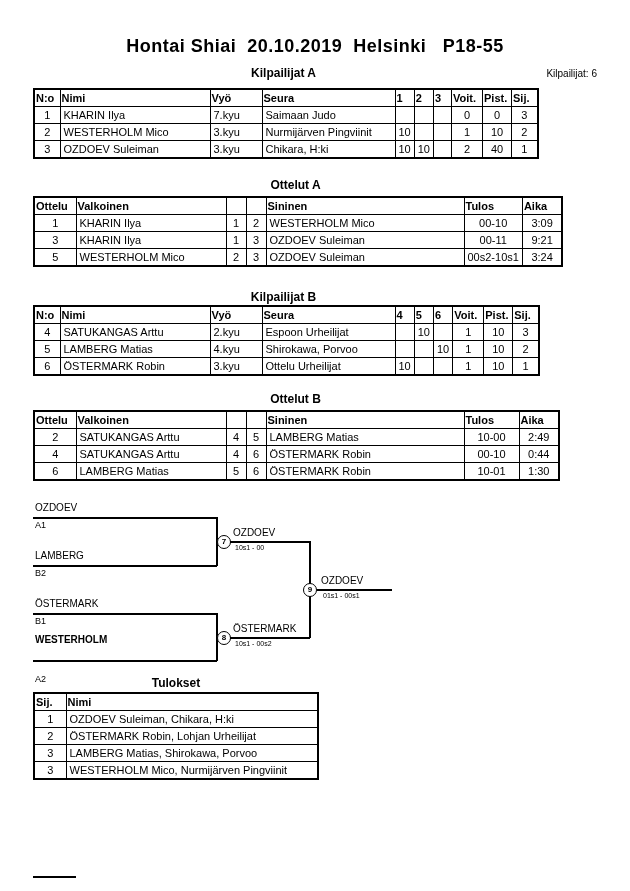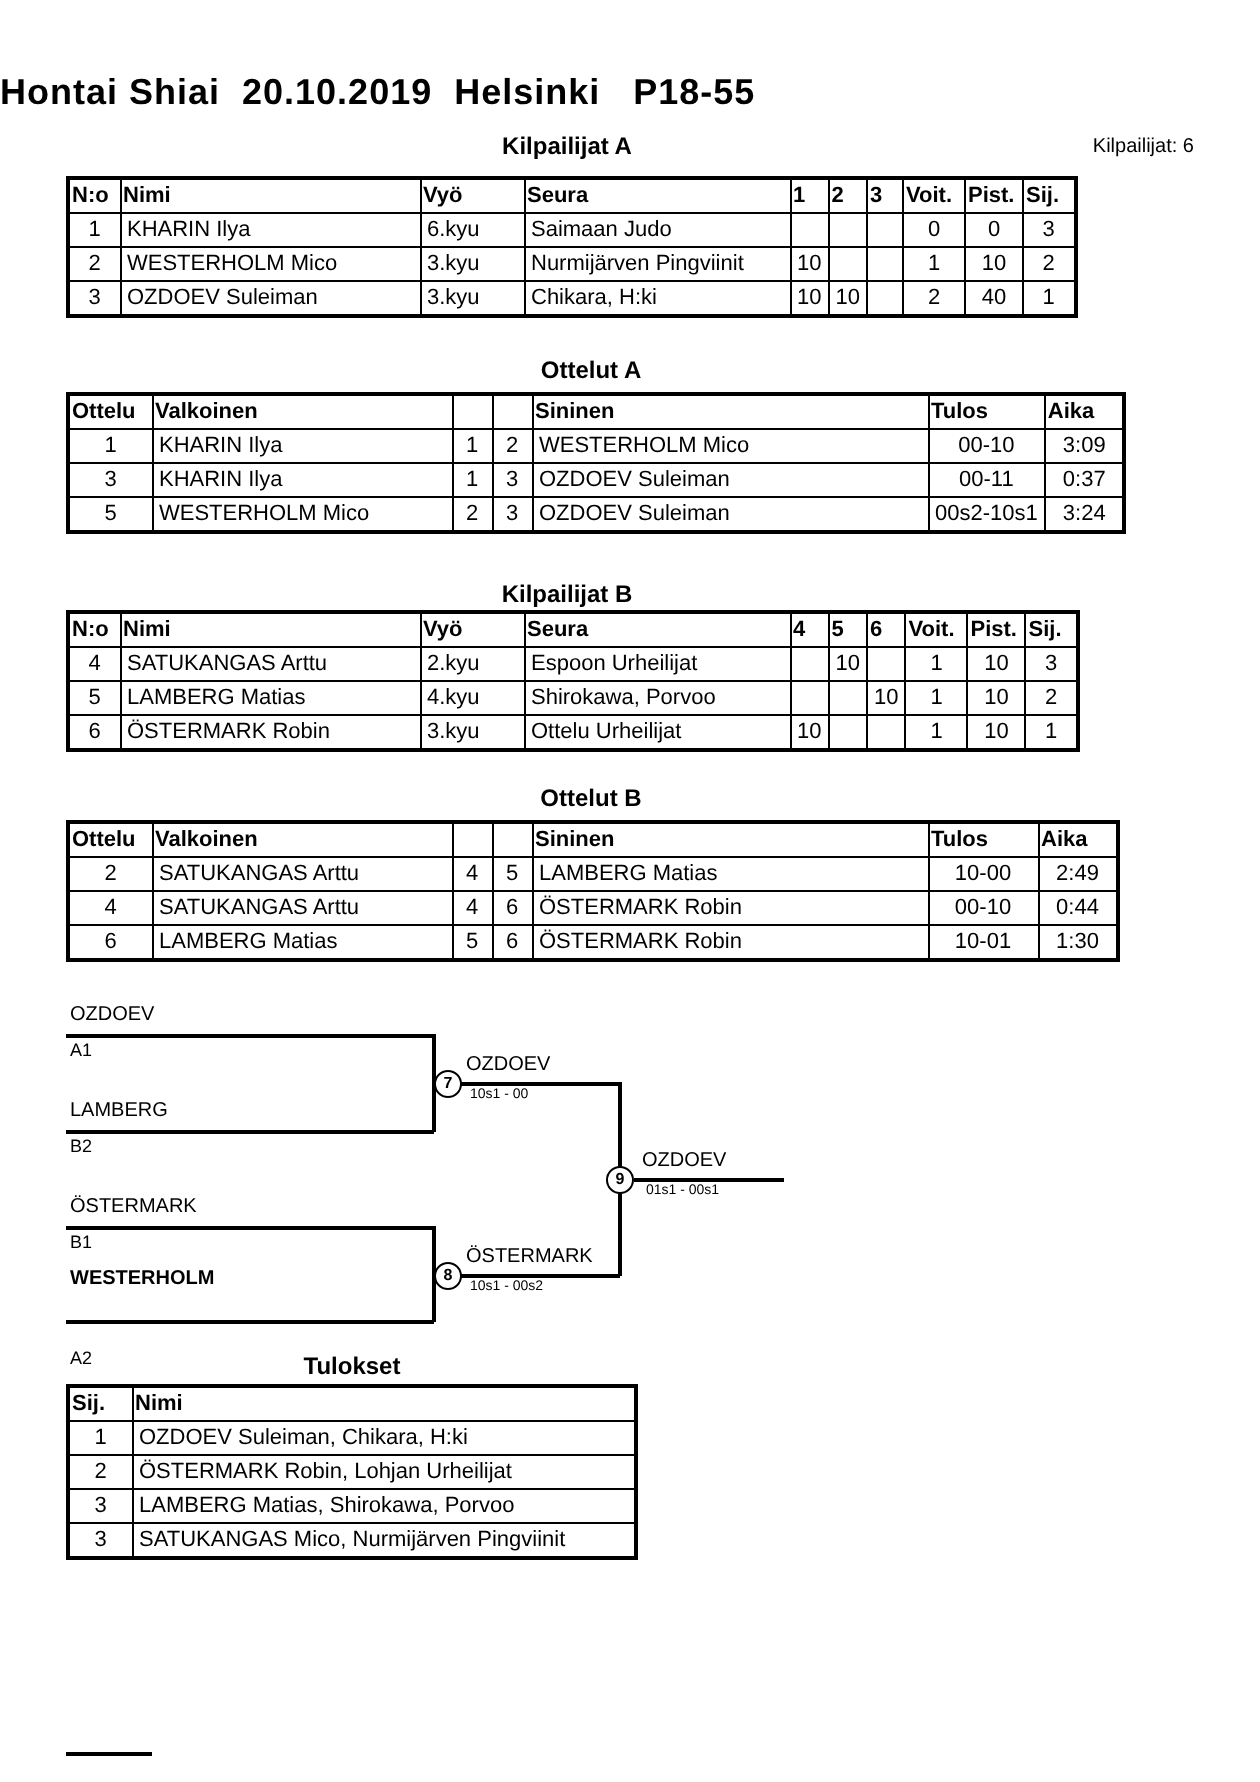--- a/index.html
+++ b/index.html
@@ -2,21 +2,21 @@
 <html><head>
 <meta charset="utf-8">
 <style>
   html,body{margin:0;padding:0;}
   body{
     width:630px;height:891px;background:#ffffff;color:#000000;
     font-family:"Liberation Sans","DejaVu Sans",sans-serif;
     position:relative;overflow:hidden;
   }
   .abs{position:absolute;}
-  .page-title{top:36px;left:0;width:630px;text-align:left;font-size:18px;font-weight:bold;white-space:pre;letter-spacing:.5px;}
+  .page-title{top:36px;left:0;width:630px;text-align:center;font-size:18px;font-weight:bold;white-space:pre;letter-spacing:.5px;}
   .count-label{top:68px;right:33px;font-size:10px;}
   .section-title{font-size:12px;font-weight:bold;text-align:center;}
   table.doc{border-collapse:collapse;table-layout:fixed;border:2px solid #000;font-size:11px;}
   table.doc td{border:1px solid #000;height:16px;padding:0 3px;white-space:nowrap;overflow:hidden;}
   table.doc tr.head td{font-weight:bold;text-align:left;padding:0 1px;}
   td.c{text-align:center;padding:0 1px;}
   
   .bracket{left:33px;top:500px;width:430px;height:180px;}
   .b-name{position:absolute;font-size:10px;white-space:nowrap;}
   .b-seed{position:absolute;font-size:9px;text-align:center;}
@@ -56,21 +56,21 @@
     <td>1</td>
     <td>2</td>
     <td>3</td>
     <td>Voit.</td>
     <td>Pist.</td>
     <td>Sij.</td>
   </tr>
   <tr>
     <td class="c">1</td>
     <td>KHARIN Ilya</td>
-    <td>6.kyu</td>
+    <td>7.kyu</td>
     <td>Saimaan Judo</td>
     <td class="c"></td>
     <td class="c"></td>
     <td class="c"></td>
     <td class="c">0</td>
     <td class="c">0</td>
     <td class="c">3</td>
   </tr>
   <tr>
     <td class="c">2</td>
@@ -129,21 +129,21 @@
     <td class="c">00-10</td>
     <td class="c">3:09</td>
   </tr>
   <tr>
     <td class="c">3</td>
     <td>KHARIN Ilya</td>
     <td class="c">1</td>
     <td class="c">3</td>
     <td>OZDOEV Suleiman</td>
     <td class="c">00-11</td>
-    <td class="c">0:37</td>
+    <td class="c">9:21</td>
   </tr>
   <tr>
     <td class="c">5</td>
     <td>WESTERHOLM Mico</td>
     <td class="c">2</td>
     <td class="c">3</td>
     <td>OZDOEV Suleiman</td>
     <td class="c">00s2-10s1</td>
     <td class="c">3:24</td>
   </tr>
@@ -318,18 +318,18 @@
   <tr>
     <td class="c">2</td>
     <td>ÖSTERMARK Robin, Lohjan Urheilijat</td>
   </tr>
   <tr>
     <td class="c">3</td>
     <td>LAMBERG Matias, Shirokawa, Porvoo</td>
   </tr>
   <tr>
     <td class="c">3</td>
-    <td>SATUKANGAS Mico, Nurmijärven Pingviinit</td>
+    <td>WESTERHOLM Mico, Nurmijärven Pingviinit</td>
   </tr>
 </tbody>
   </table>
 
 <div class="abs footer-rule"></div>
 
 </body></html>

